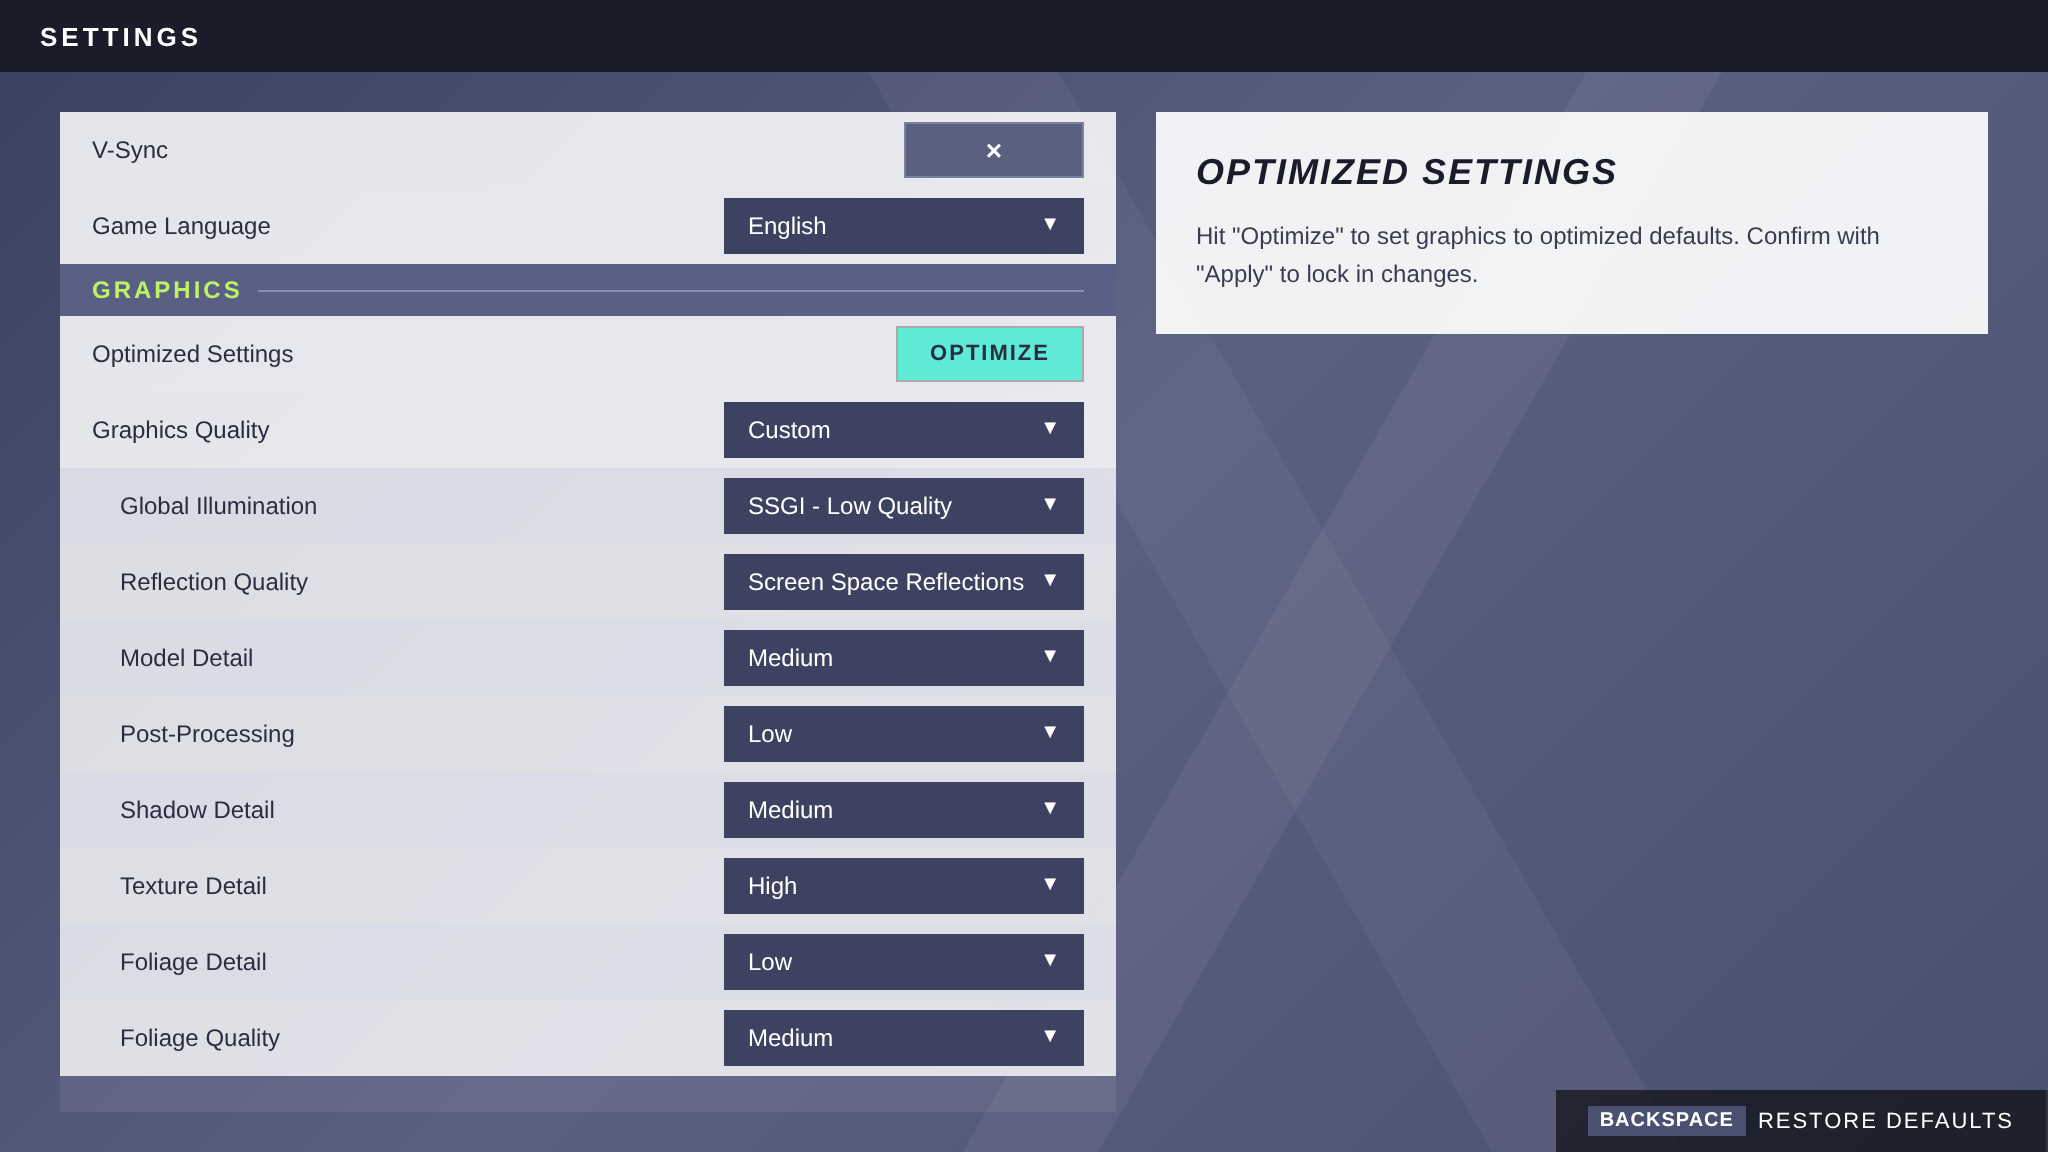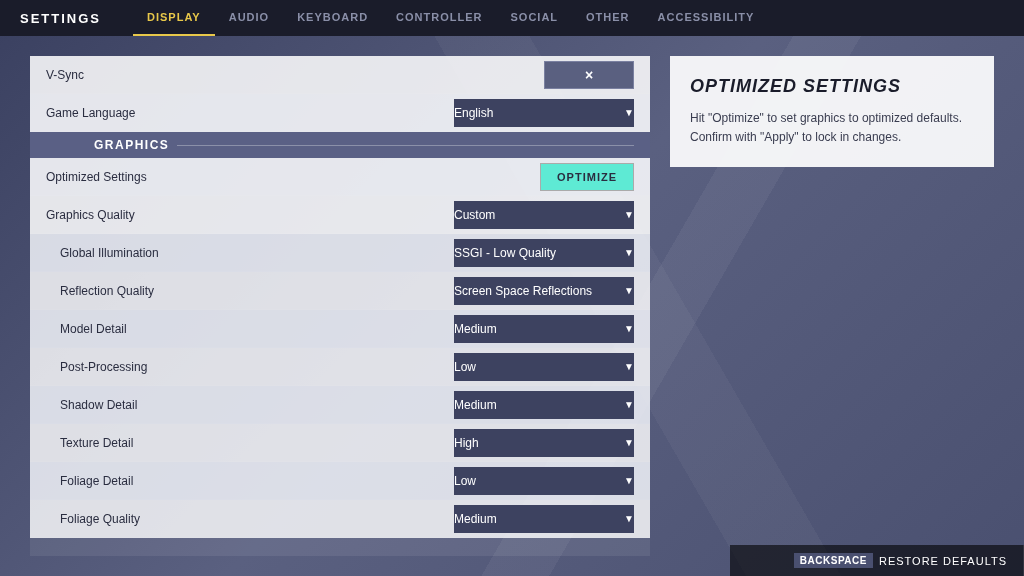--- a/index.html
+++ b/index.html
@@ -40,21 +40,21 @@
       align-items: center;
       padding: 0 20px;
       gap: 0;
     }
 
     .topbar-title {
       color: #ffffff;
       font-size: 13px;
       font-weight: 700;
       letter-spacing: 2px;
-      margin-right: 32px;
+      margin-right: 20px;
       text-transform: uppercase;
     }
 
     .nav-tabs {
       display: flex;
       height: 100%;
       align-items: center;
     }
 
     .nav-tab {
@@ -81,21 +81,21 @@
       position: relative;
       z-index: 10;
       display: flex;
       height: calc(576px - 36px);
       padding: 20px 30px 20px 30px;
       gap: 20px;
     }
 
     
     .settings-panel {
-      width: 620px;
+      width: 528px;
       background: rgba(255,255,255,0.08);
       flex-shrink: 0;
       overflow-y: auto;
       max-height: 100%;
     }
 
     .settings-panel::-webkit-scrollbar {
       width: 6px;
     }
     .settings-panel::-webkit-scrollbar-track {
@@ -139,21 +139,21 @@
       display: flex;
       align-items: center;
       gap: 6px;
     }
 
     
     .dropdown {
       background: #3d4260;
       color: #ffffff;
       border: none;
-      padding: 5px 0;
+      padding: 5px 12px;
       font-size: 12px;
       width: 180px;
       height: 28px;
       cursor: pointer;
       display: flex;
       align-items: center;
       justify-content: space-between;
       position: relative;
     }
 
@@ -184,26 +184,25 @@
     
     .section-header {
       background: #5a6085;
       padding: 6px 16px;
       display: flex;
       align-items: center;
       gap: 8px;
     }
 
     .section-title {
-      color: #ffffff;
+      color: #bef264;
       font-size: 12px;
       font-weight: 700;
       letter-spacing: 1.5px;
       text-transform: uppercase;
-      margin-left: 48px;
     }
 
     .section-line {
       flex: 1;
       height: 1px;
       background: rgba(255,255,255,0.3);
     }
 
     
     .optimize-btn {
@@ -245,21 +244,20 @@
     }
 
     
     .bottom-bar {
       position: absolute;
       bottom: 0;
       right: 0;
       z-index: 20;
       display: flex;
       background: rgba(0,0,0,0.6);
-      padding-left: 48px;
     }
 
     .bottom-btn {
       display: flex;
       align-items: center;
       gap: 6px;
       padding: 8px 16px;
       border-right: 1px solid rgba(255,255,255,0.1);
       cursor: pointer;
     }
@@ -281,29 +279,20 @@
       text-transform: uppercase;
     }
   </style>
 </head>
 <body>
 
 <div class="bg"></div>
 
 <div class="topbar">
   <span class="topbar-title">SETTINGS</span>
-  <nav class="nav-tabs">
-    <div class="nav-tab active">DISPLAY</div>
-    <div class="nav-tab">AUDIO</div>
-    <div class="nav-tab">KEYBOARD</div>
-    <div class="nav-tab">CONTROLLER</div>
-    <div class="nav-tab">SOCIAL</div>
-    <div class="nav-tab">OTHER</div>
-    <div class="nav-tab">ACCESSIBILITY</div>
-  </nav>
 </div>
 
 <div class="main">
 
   <div class="settings-panel">
 
     <div class="setting-row">
       <span class="setting-label">V-Sync</span>
       <div class="setting-control">
         <div class="toggle-btn">

